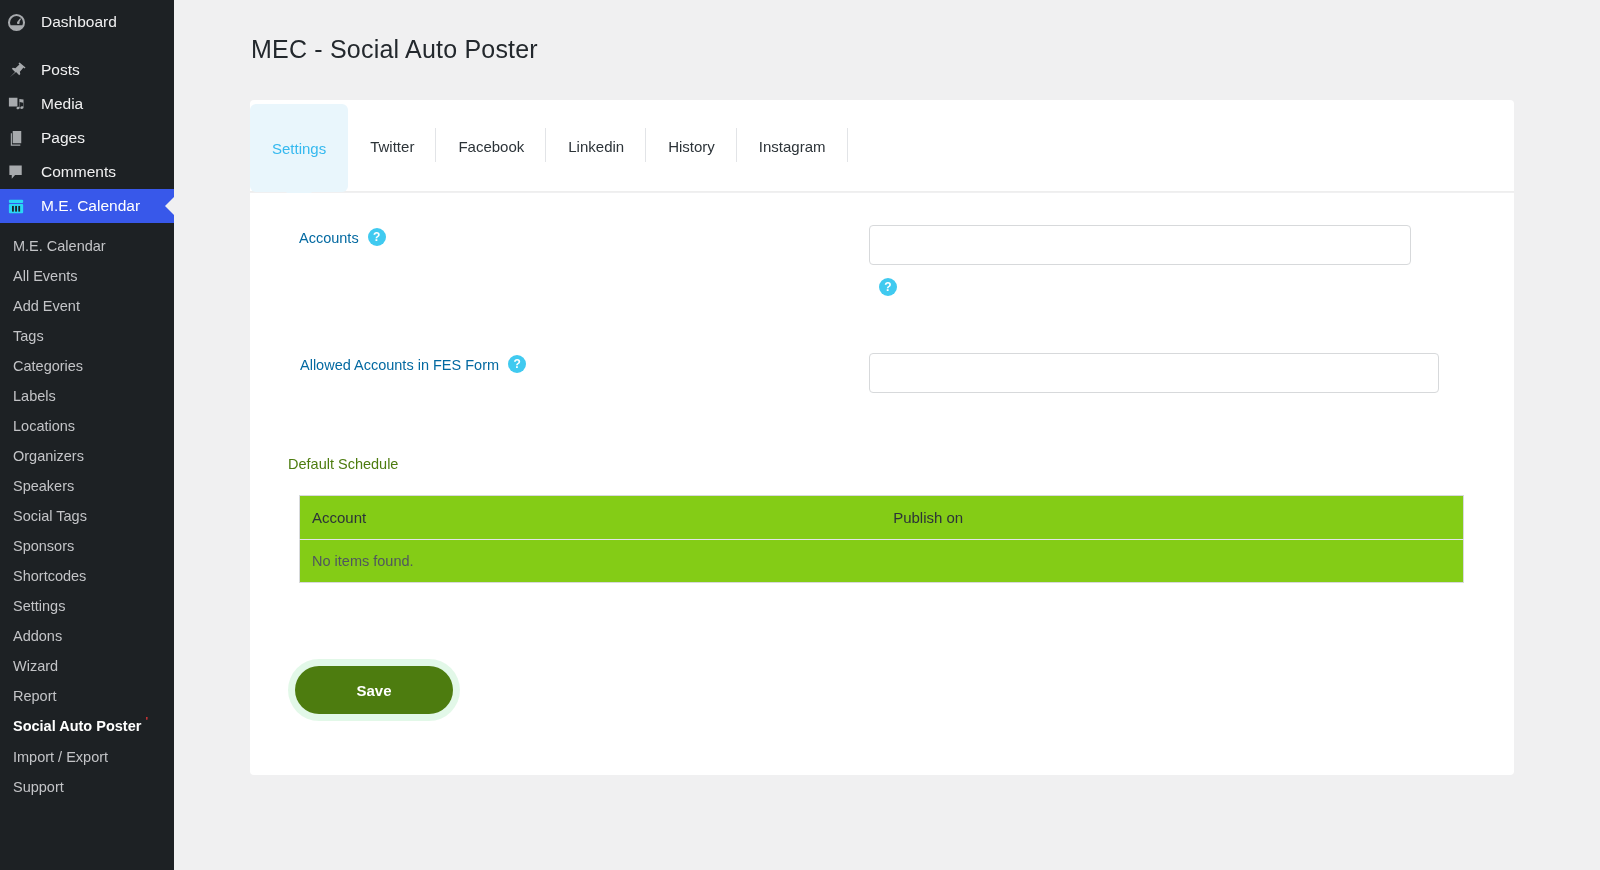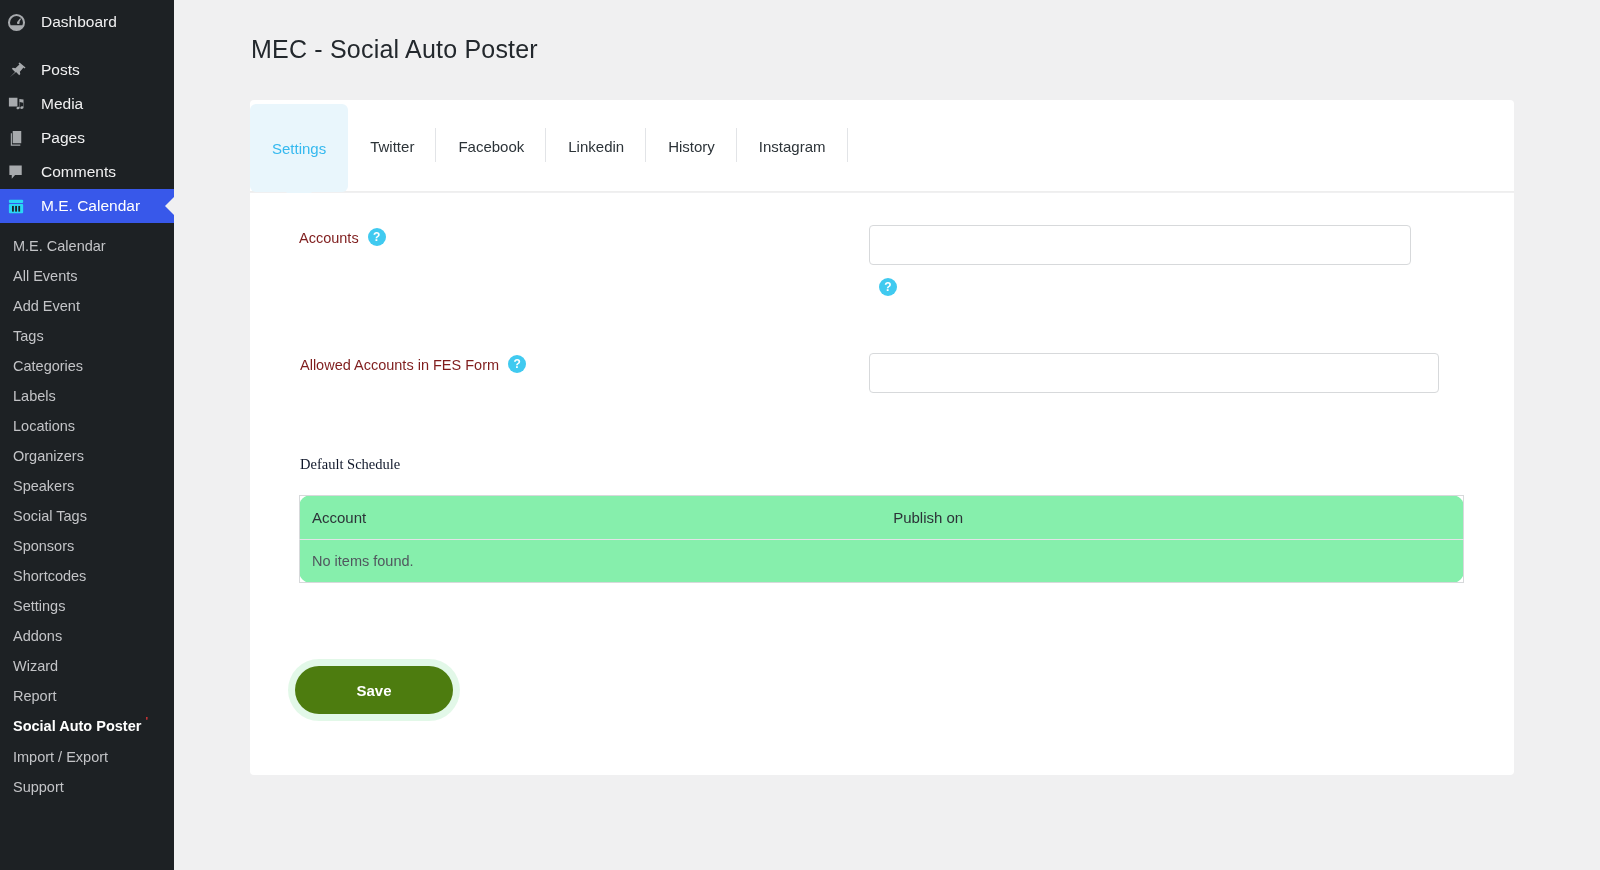--- a/index.html
+++ b/index.html
@@ -140,21 +140,21 @@
     border-radius: 0 0 4px 4px;
   }
 
   .form-row {
     position: absolute;
     display: flex;
     align-items: flex-start;
   }
   .field-label {
     font-size: 14.5px;
-    color: #7f1d1d;
+    color: #0369a1;
     line-height: 20px;
     display: flex; align-items: center;
   }
   .help {
     display: inline-flex;
     align-items: center; justify-content: center;
     width: 18px; height: 18px;
     border-radius: 50%;
     background: #40caf0;
     color: #fff;
@@ -178,31 +178,31 @@
   }
 
   #row-accounts { left: 49px; top: 35px; }
   #accounts-input { position: absolute; left: 619px; top: 32px; width: 542px; }
   #accounts-help2 { position: absolute; left: 620px; top: 85px; }
 
   #row-fes { left: 50px; top: 162px; }
   #fes-input { position: absolute; left: 619px; top: 160px; width: 570px; }
 
   #sched-title {
-    position: absolute; left: 50px; top: 263px;
-    font-size: 14.5px; color: #0f172a; font-family: Liberation Serif, serif;
+    position: absolute; left: 38px; top: 263px;
+    font-size: 14.5px; color: #4d7c0f;
   }
 
   #sched-table {
     position: absolute; left: 49px; top: 302px;
     width: 1165px;
     border: 1px solid #d7d9db;
-    border-radius: 12px;
+    border-radius: 3px;
     border-collapse: collapse;
-    background: #86efac;
+    background: #84cc16;
   }
   #sched-table th {
     text-align: left;
     font-weight: 400;
     font-size: 15px;
     color: #2c3338;
     padding: 13px 0 13px 12px;
     border-bottom: 1px solid #e2e4e7;
   }
   #sched-table th.col-publish { padding-left: 0; }

